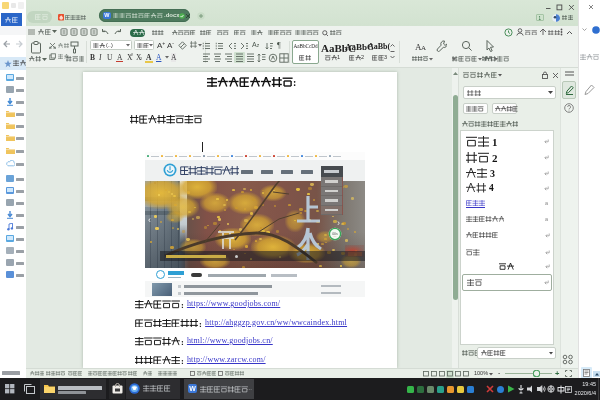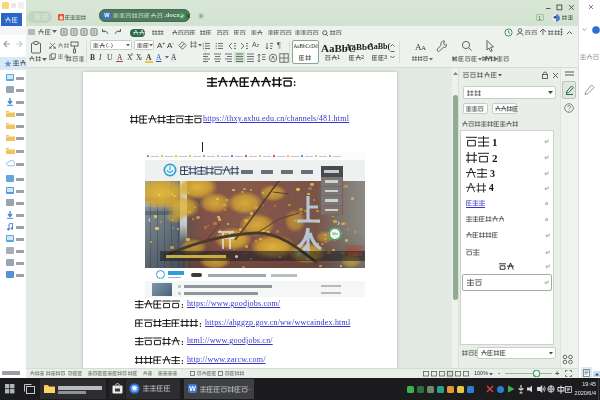--- a/index.html
+++ b/index.html
@@ -879,21 +879,20 @@
         <path d="M54.6 4.7L63.1 4.7"></path>
         <path d="M58.8 0.0L58.8 8.5"></path>
         <path d="M54.6 7.7L63.1 7.7"></path>
         <path d="M63.7 1.0L72.2 1.0"></path>
         <path d="M65.0 3.4L70.9 3.4"></path>
         <path d="M65.0 3.4L65.0 7.7"></path>
         <path d="M70.9 3.4L70.9 7.7"></path>
         <path d="M65.0 7.7L70.9 7.7"></path>
       </g>
     </svg>
-<div class="abs" style="left:203px;top:114px;font:8px 'Liberation Serif';color:#3836c8;text-decoration:underline;letter-spacing:0.2px">https://thxy.axhu.edu.cn/channels/481.html</div>
 <div style="position:absolute;left:202px;top:142px;width:1px;height:10px;background:#222;border-radius:0px"></div>
 <div style="position:absolute;left:145px;top:152px;width:220px;height:145px;overflow:hidden;background:#fff">
 <div style="position:absolute;left:0;top:0;width:220px;height:8px;background:#fcfcfc"></div>
 <div style="position:absolute;left:2px;top:3px;width:2.2px;height:2.2px;background:#4caf7d;border-radius:0.5px"></div>
 <div style="position:absolute;left:5.5px;top:3.5px;width:8px;height:1.6px;background:#c0c6cc"></div>
 <div style="position:absolute;left:16px;top:3px;width:2.2px;height:2.2px;background:#f0b840;border-radius:0.5px"></div>
 <div style="position:absolute;left:19.5px;top:3.5px;width:8px;height:1.6px;background:#c0c6cc"></div>
 <div style="position:absolute;left:30px;top:3px;width:2.2px;height:2.2px;background:#f0b840;border-radius:0.5px"></div>
 <div style="position:absolute;left:33.5px;top:3.5px;width:8px;height:1.6px;background:#c0c6cc"></div>
 <div style="position:absolute;left:44px;top:3px;width:2.2px;height:2.2px;background:#f0b840;border-radius:0.5px"></div>
@@ -1211,21 +1210,21 @@
         <path d="M47.2 0.0L47.2 8.5"></path>
         <path d="M51.9 0.0L51.9 8.5"></path>
         <path d="M45.5 6.4L54.0 6.4"></path>
         <path d="M54.6 2.5L63.1 2.5"></path>
         <path d="M56.3 0.0L56.3 8.5"></path>
         <path d="M61.0 0.0L61.0 8.5"></path>
         <path d="M54.6 6.4L63.1 6.4"></path>
       </g>
     </svg>
 <div class="abs" style="left:199.1px;top:318.5px;font:bold 8.5px 'Liberation Serif';color:#111">:</div>
-<div class="abs" style="left:205.1px;top:317.5px;font:8px 'Liberation Serif';color:#3836c8;text-decoration:underline;letter-spacing:0.2px">https://ahggzp.gov.cn/ww/wwcaindex.html</div>
+<div class="abs" style="left:205.1px;top:317.5px;font:8px 'Liberation Serif';color:#3836c8;text-decoration:underline;letter-spacing:0.2px">http://ahggzp.gov.cn/ww/wwcaindex.html</div>
 <svg style="position:absolute;left:135px;top:337px" width="45" height="8.5" viewBox="0 0 45 8.5">
       <g stroke="#111" stroke-width="0.94" fill="none">
         <path d="M0.0 1.5L8.5 1.5"></path>
         <path d="M0.0 4.7L8.5 4.7"></path>
         <path d="M4.2 0.0L4.2 8.5"></path>
         <path d="M0.0 7.7L8.5 7.7"></path>
         <path d="M9.1 1.0L17.6 1.0"></path>
         <path d="M10.4 3.4L16.3 3.4"></path>
         <path d="M10.4 3.4L10.4 7.7"></path>
         <path d="M16.3 3.4L16.3 7.7"></path>

